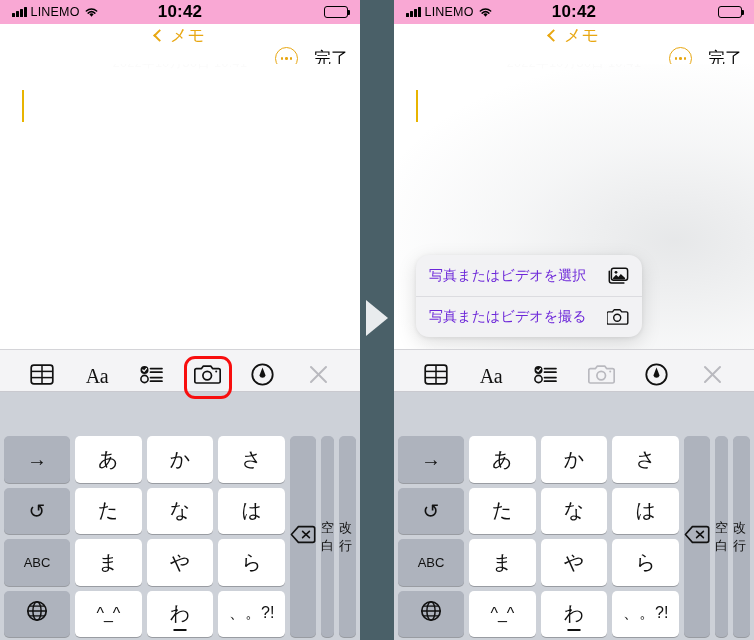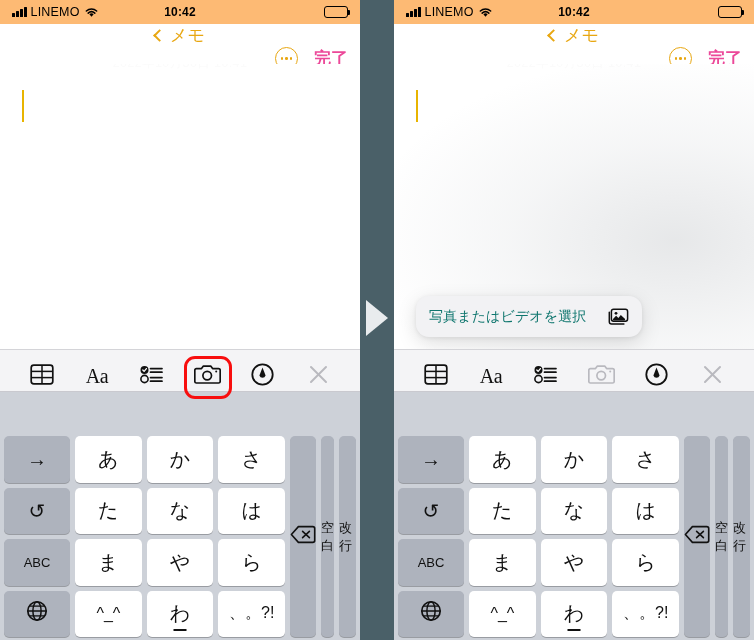--- a/index.html
+++ b/index.html
@@ -30,36 +30,36 @@
     border-bottom: 18px solid transparent;
     border-left: 22px solid #e9ecee;
   }
 
   
   .statusbar {
     height: 24px;
     display: flex; align-items: center;
     padding: 0 12px;
     position: relative;
-    background: #fdba74;
+    background: #f9a8d4;
     font-size: 12.5px;
     color: #000;
   }
   .sb-left { display: flex; align-items: center; gap: 4px; }
   .signal { display: flex; align-items: flex-end; gap: 1.5px; height: 10px; }
   .signal i { display: block; width: 2.5px; background: #000; border-radius: 0.5px; }
   .signal i:nth-child(1) { height: 4px; }
   .signal i:nth-child(2) { height: 6px; }
   .signal i:nth-child(3) { height: 8px; }
   .signal i:nth-child(4) { height: 10px; }
   .carrier { font-size: 12.5px; letter-spacing: 0.2px; }
   .wifi { width: 15px; height: 11px; position: relative; }
   .sb-time {
     position: absolute; left: 0; right: 0; text-align: center;
-    font-size: 12px; font-weight: bold; letter-spacing: 0.2px;
+    font-size: 17px; font-weight: bold; letter-spacing: 0.2px;
   }
   .sb-right { margin-left: auto; display: flex; align-items: center; }
   .battery {
     width: 24px; height: 12px;
     border: 1.4px solid #000; border-radius: 3px;
     position: relative; padding: 1.3px;
   }
   .battery::after {
     content: ''; position: absolute; right: -3.2px; top: 3.2px;
     width: 2px; height: 5px; background: #000; border-radius: 0 1px 1px 0;
@@ -85,21 +85,21 @@
   }
   .nav-back-label { font-size: 17px; color: #e8a712; }
   .nav-right { margin-left: auto; display: flex; align-items: center; gap: 16px; }
   .dots-circle {
     width: 23px; height: 23px; border-radius: 50%;
     border: 1.6px solid #e8a712;
     display: flex; align-items: center; justify-content: center;
     gap: 2px;
   }
   .dots-circle span { width: 2.6px; height: 2.6px; border-radius: 50%; background: #e8a712; display: block; }
-  .nav-done { font-size: 17px; color: #ec4899; font-weight: 700; }
+  .nav-done { font-size: 17px; color: #000000; font-weight: 400; }
 
   
   .note-body {
     position: relative;
     flex: 1;
     background: #fff;
     overflow: hidden;
   }
   .note-date {
     position: absolute; left: 0; right: 0; top: -9px;
@@ -128,21 +128,21 @@
     background: #f2f2f4;
     border-radius: 13px;
     box-shadow: 0 6px 20px rgba(0,0,0,0.13), 0 1px 4px rgba(0,0,0,0.08);
     overflow: hidden;
   }
   .menu-item {
     height: 41px;
     display: flex; align-items: center;
     padding: 0 13px;
     font-size: 14px;
-    color: #0f766e;
+    color: #6d28d9;
     position: relative;
     cursor: pointer;
   }
   .menu-item + .menu-item { border-top: 0.8px solid #dcdce0; }
   .menu-label { flex: 1; letter-spacing: 0.1px; }
   .menu-icon { width: 22px; height: 22px; display: flex; align-items: center; justify-content: center; }
   .menu-item.highlighted {
     outline: 3.2px solid #f80e0e;
     outline-offset: -1px;
     border-radius: 11px;
@@ -435,20 +435,29 @@
           <span class="menu-label">写真またはビデオを選択</span>
           <span class="menu-icon">
             <svg width="21" height="18" viewBox="0 0 21 18">
                 <rect x="3.4" y="1.3" width="16.2" height="12" rx="2.2" fill="none" stroke="#111" stroke-width="1.5"></rect>
                 <path d="M1.3 4.2 v9.5 a2.3 2.3 0 0 0 2.3 2.3 h12.3" fill="none" stroke="#111" stroke-width="1.5" stroke-linecap="round"></path>
                 <path d="M5 11.1 l3.1 -3.4 2.3 2.4 2.4 -3.1 4.3 4.1 v0.4 a1 1 0 0 1 -1 1 h-10.1 a1 1 0 0 1 -1 -1 z" fill="#111"></path>
                 <circle cx="8" cy="5.3" r="1.4" fill="#111"></circle>
               </svg>
           </span>
         </div>
+        <div class="menu-item">
+          <span class="menu-label">写真またはビデオを撮る</span>
+          <span class="menu-icon">
+            <svg width="22" height="18" viewBox="0 0 22 18">
+                <path d="M2 3.9 h4.1 l1.6 -2.1 h6 l1.6 2.1 h4.7 a1.4 1.4 0 0 1 1.4 1.4 v9.4 a1.4 1.4 0 0 1 -1.4 1.4 h-18 a1.4 1.4 0 0 1 -1.4 -1.4 v-9.4 a1.4 1.4 0 0 1 1.4 -1.4 z" fill="none" stroke="#111" stroke-width="1.4" stroke-linejoin="round" transform="translate(-0.6 0)"></path>
+                <circle cx="10.2" cy="9.8" r="3.5" fill="none" stroke="#111" stroke-width="1.4"></circle>
+              </svg>
+          </span>
+        </div>
       </div>
     </div>
 
     <div class="edit-toolbar">
       <div class="tb-btn">
         <span>
           <svg width="24" height="21" viewBox="0 0 24 21">
               <rect x="1.2" y="1.2" width="21.6" height="18.6" rx="2.6" fill="none" stroke="#111" stroke-width="1.7"></rect>
               <line x1="1.2" y1="7.4" x2="22.8" y2="7.4" stroke="#111" stroke-width="1.5"></line>
               <line x1="1.2" y1="13.6" x2="22.8" y2="13.6" stroke="#111" stroke-width="1.5"></line>

